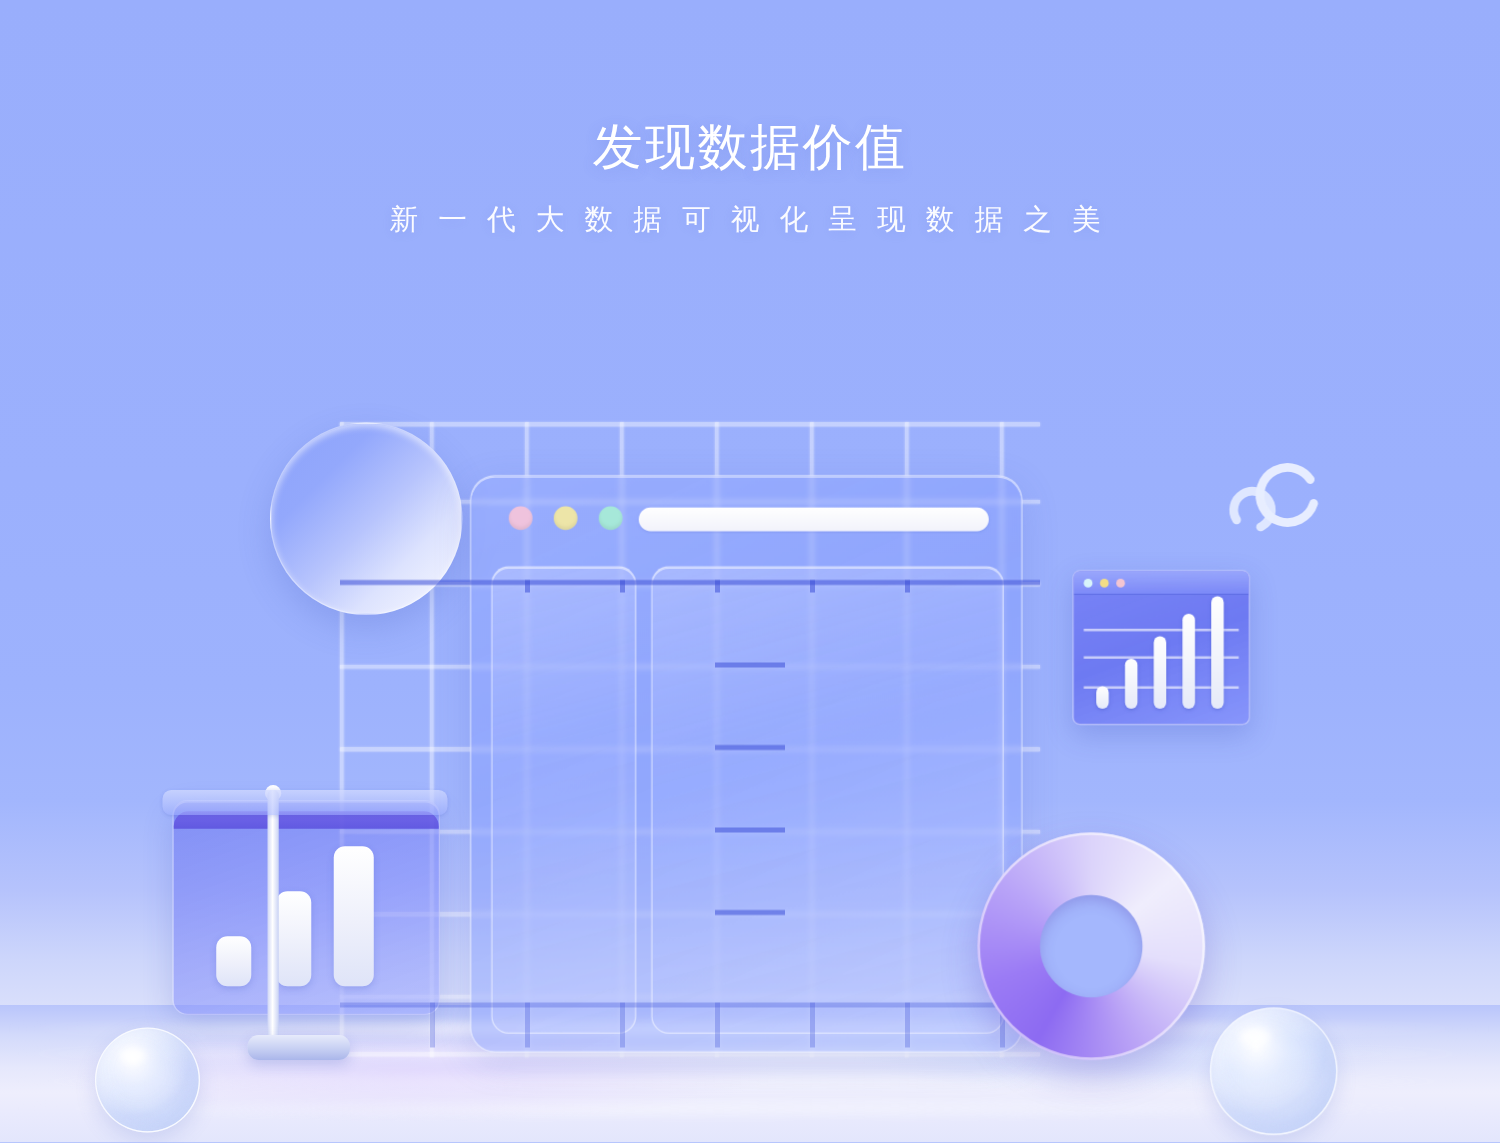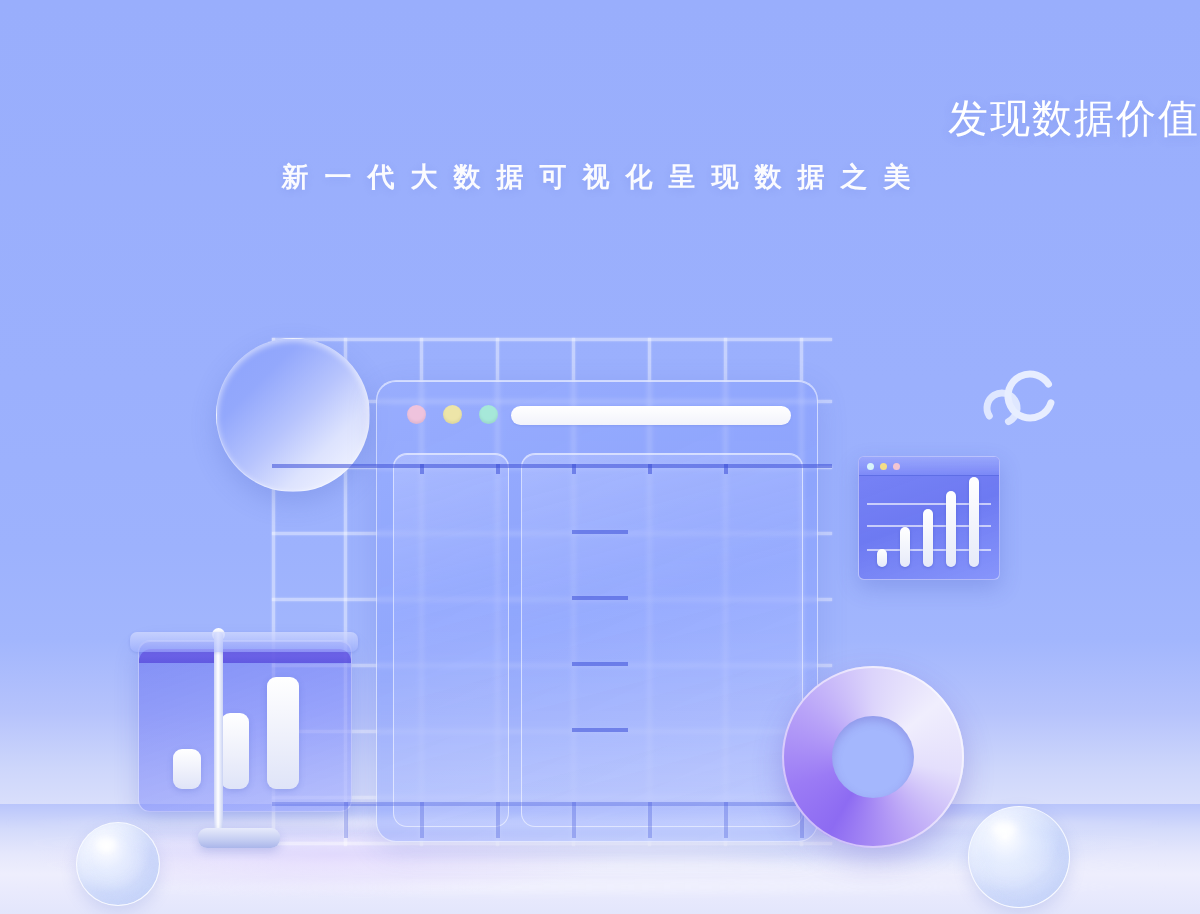--- a/index.html
+++ b/index.html
@@ -27,29 +27,29 @@
   .floor-tint{
     position:absolute;left:0;right:0;bottom:0;height:110px;
     background:radial-gradient(ellipse 420px 60px at 330px 52px,rgba(220,200,255,.45),rgba(220,200,255,0) 70%),
                radial-gradient(ellipse 300px 44px at 900px 40px,rgba(200,215,255,.5),rgba(200,215,255,0) 72%);
   }
 
   
   .head{position:absolute;left:0;right:0;top:0;text-align:center;z-index:40;}
   .eyebrow{
     color:#ffffff;font-size:40px;line-height:1;letter-spacing:2px;
-    margin-top:98px;font-weight:400;text-shadow:0 2px 10px rgba(90,110,210,.25);text-align:right;
+    margin-top:98px;font-weight:400;text-shadow:0 2px 10px rgba(90,110,210,.25);
   }
   .bigtitle{
     color:#ffffff;font-size:104px;line-height:1;font-weight:bold;
     letter-spacing:1px;margin-top:28px;
     text-shadow:0 6px 26px rgba(74,96,200,.30);
   }
   .tagline{
-    color:#ffffff;font-size:27px;line-height:1;font-weight:700;
+    color:#ffffff;font-size:23px;line-height:1;font-weight:400;
     letter-spacing:16px;margin-top:26px;padding-left:8px;opacity:.96;
     text-shadow:0 2px 10px rgba(90,110,210,.22);
   }
 
   
   .lattice{
     position:absolute;left:272px;top:338px;width:560px;height:508px;z-index:5;
   }
   .lattice .gl{position:absolute;background:rgba(255,255,255,.42);box-shadow:0 0 2px rgba(255,255,255,.5);}
   .lattice .glv{width:3px;top:0;bottom:0;}

